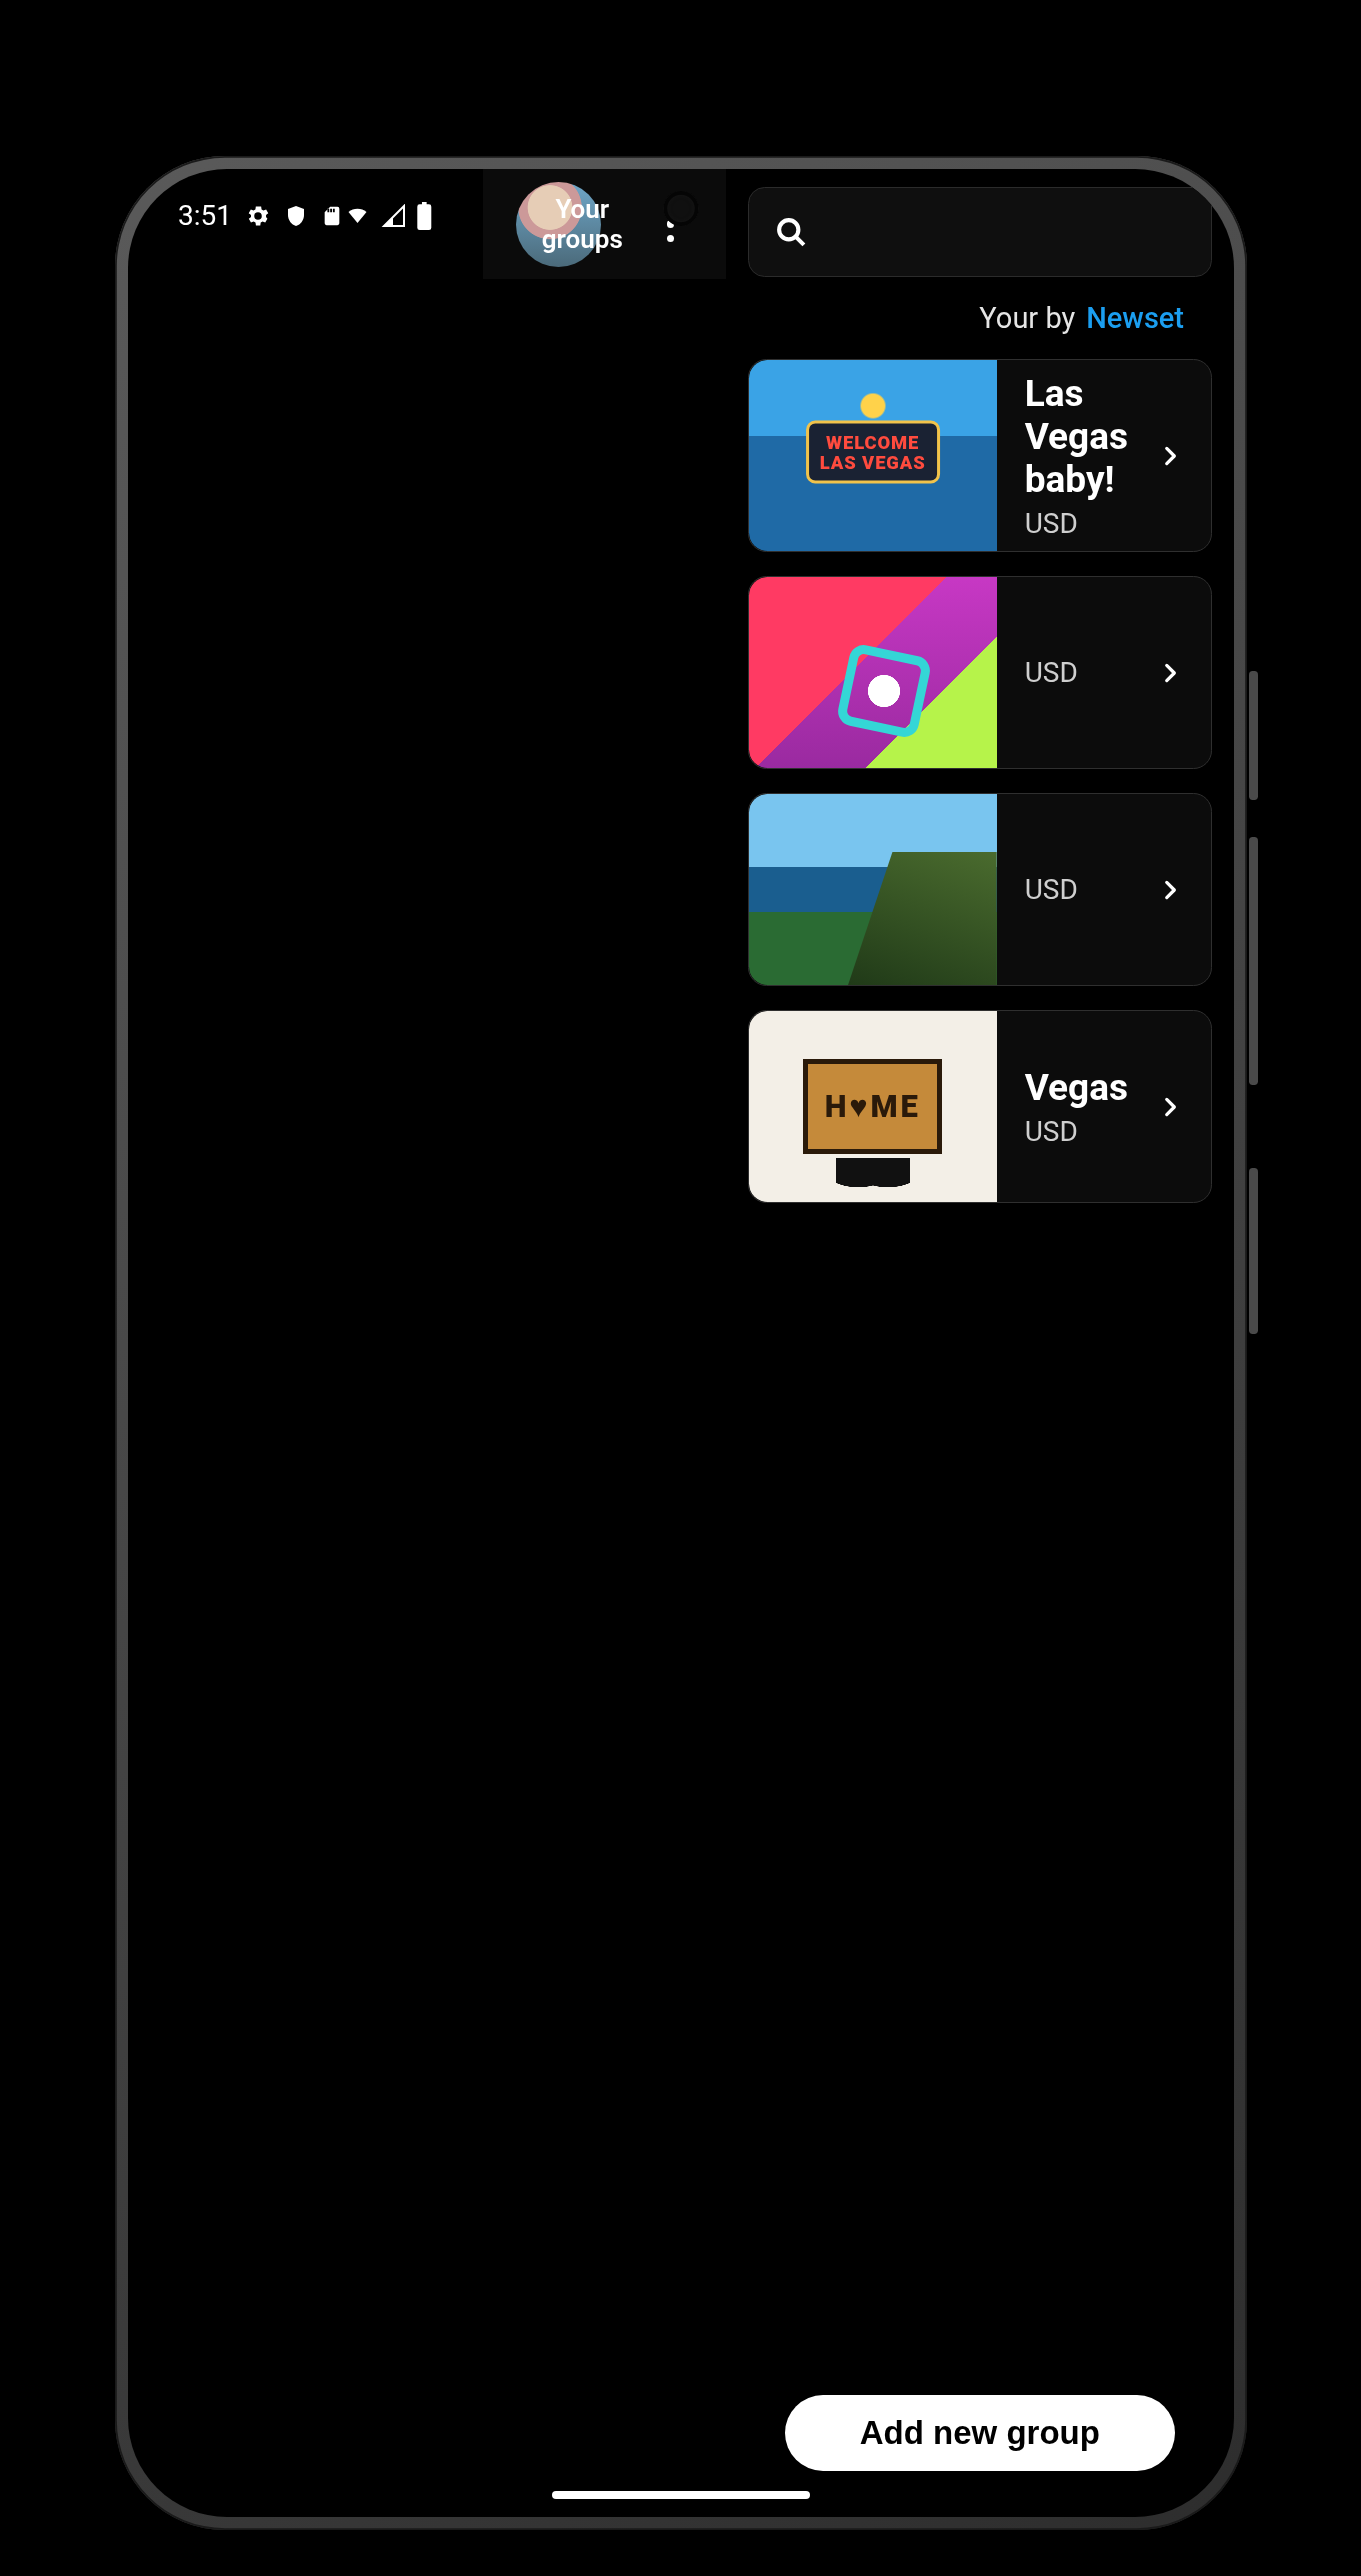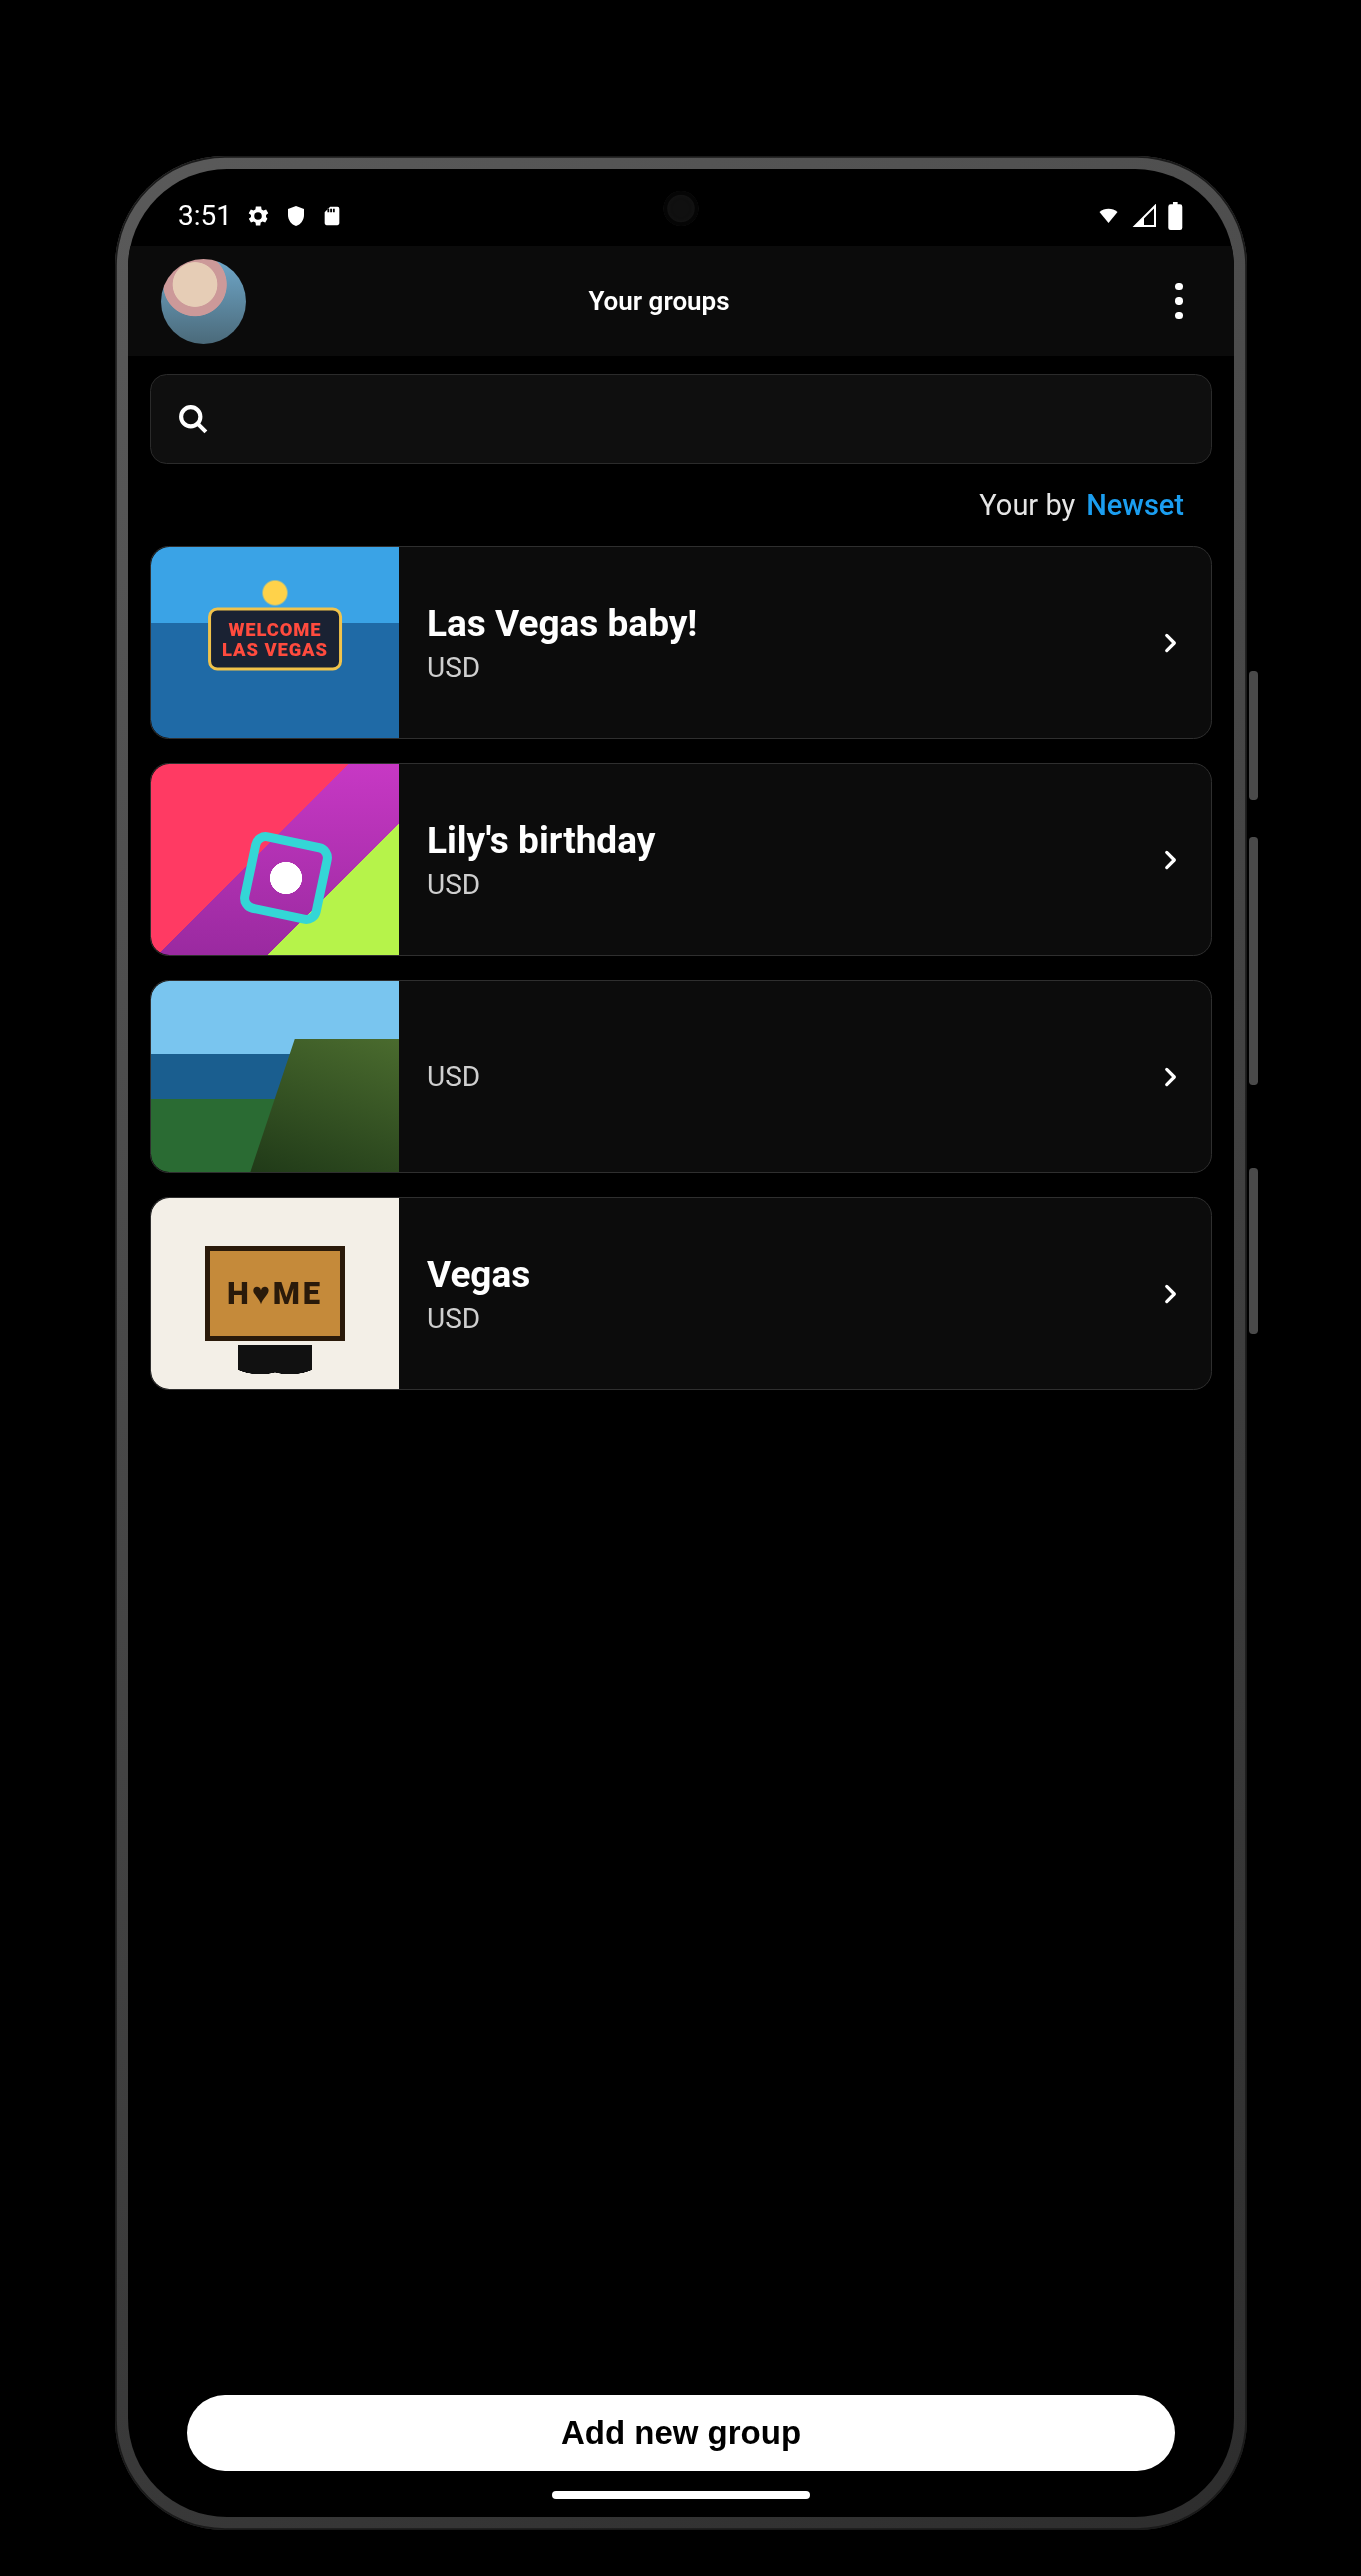--- a/index.html
+++ b/index.html
@@ -41,21 +41,21 @@
   .sb2 { top:681px; height:248px; }
   .sb3 { top:1012px; height:166px; }
   .scrn {
     width: 100%;
     height: 100%;
     background: #000;
     border-radius: 99px;
     overflow: hidden;
     position: relative;
     display:flex;
-    flex-direction:column;
+    flex-direction:row;
   }
   
   .notch {
     position:absolute;
     top:22px; left:50%; transform:translateX(-50%);
     width:35px; height:35px; border-radius:50%;
     background:#101010;
     box-shadow: inset 0 0 0 3.7px #050505, inset 0 0 7.4px #222;
   }
   
@@ -321,21 +321,20 @@
               </div>
               <div class="chev">
                 <svg width="26" height="26" viewBox="0 0 24 24" fill="none" stroke="#fff" stroke-width="3" stroke-linecap="round" stroke-linejoin="round">
                   <polyline points="9 5 16 12 9 19"></polyline>
                 </svg>
               </div>
             </div>
             <div class="card">
               <div class="thumb gifts"></div>
               <div class="txt">
-                <div class="name">Lily's birthday</div>
                 <div class="cur">USD</div>
               </div>
               <div class="chev">
                 <svg width="26" height="26" viewBox="0 0 24 24" fill="none" stroke="#fff" stroke-width="3" stroke-linecap="round" stroke-linejoin="round">
                   <polyline points="9 5 16 12 9 19"></polyline>
                 </svg>
               </div>
             </div>
             <div class="card">
               <div class="thumb cali"></div>

